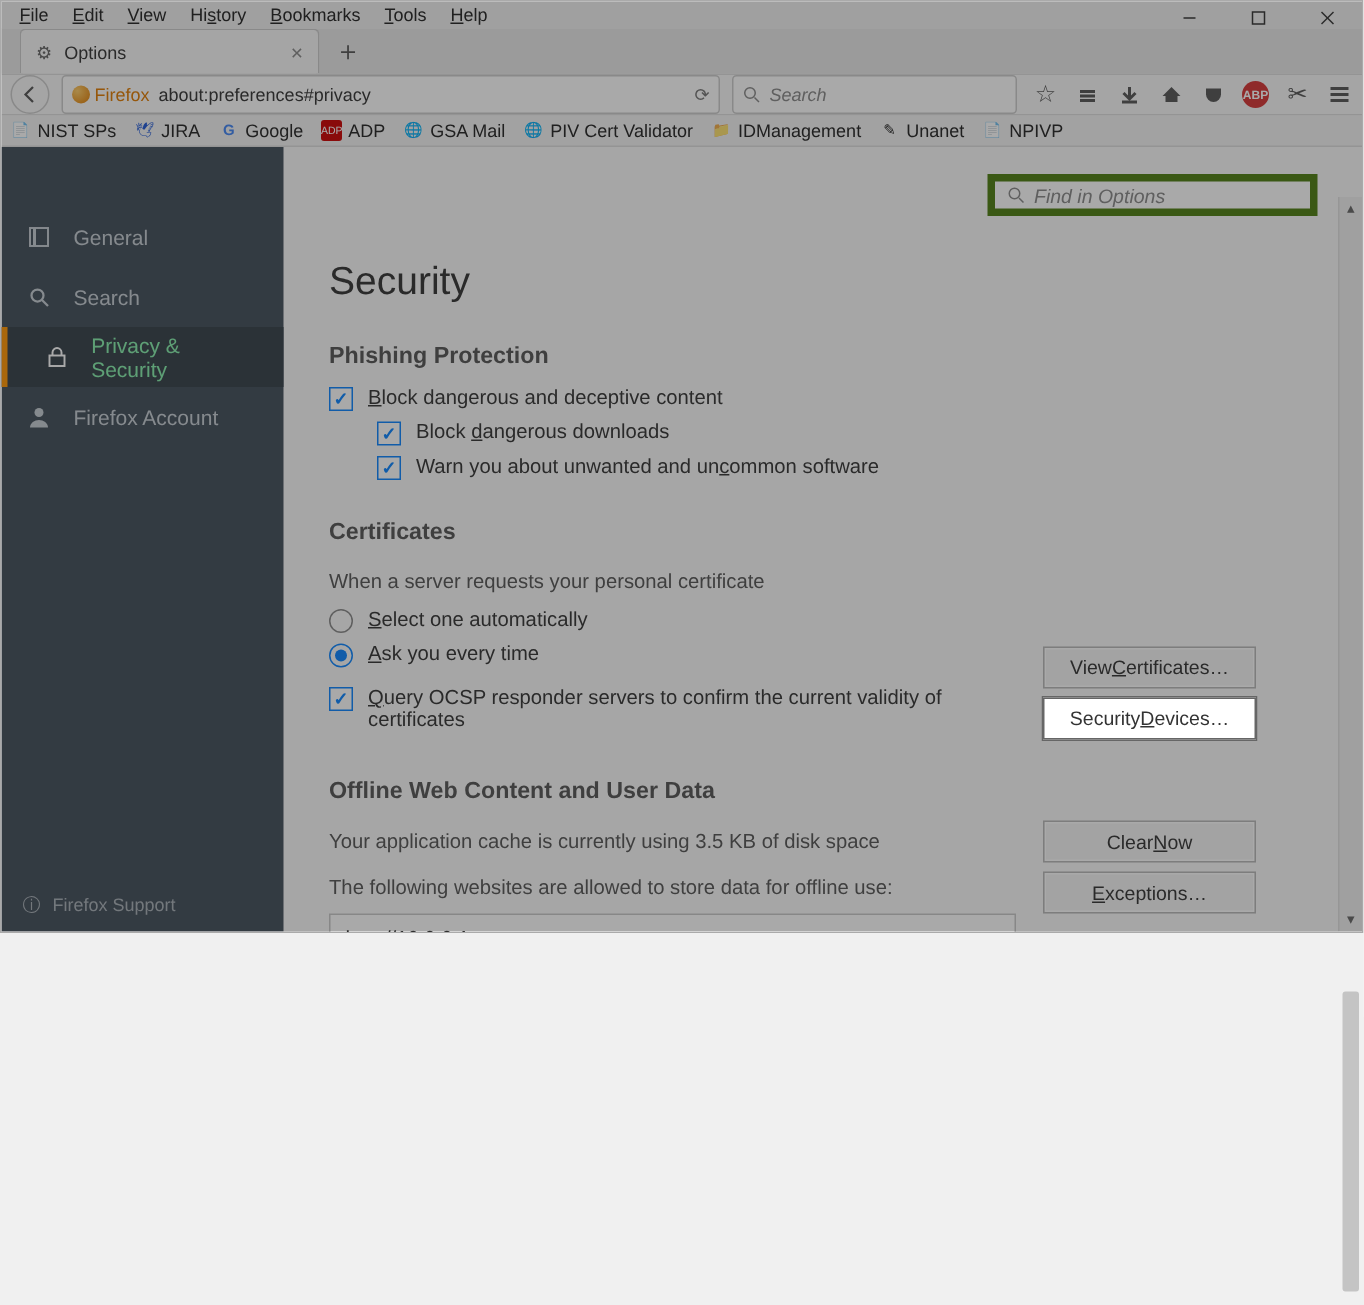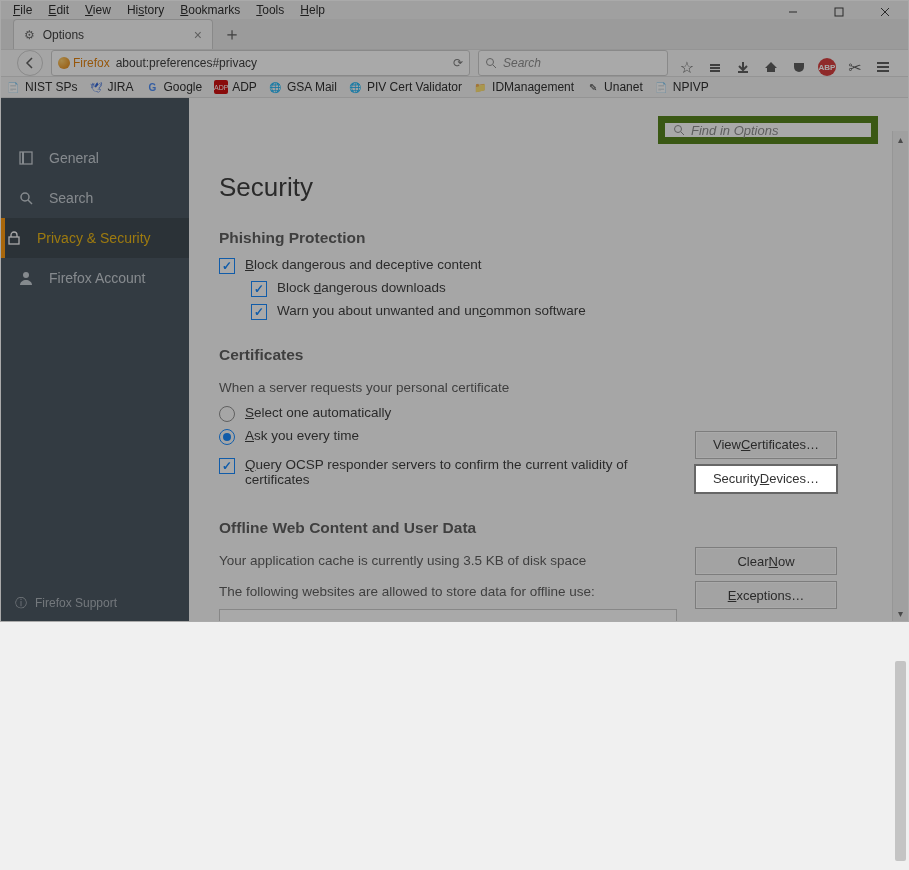--- a/index.html
+++ b/index.html
@@ -15,21 +15,21 @@
   .winctrl svg { width: 10px; height: 10px; }
 
   
   .tabstrip { height: 34px; background: #e8e8e8; display: flex; align-items: flex-end; padding-left: 12px; }
   .tab { height: 30px; min-width: 200px; background: #f9f9f9; border: 1px solid #ccc; border-bottom: none; border-radius: 4px 4px 0 0; display: flex; align-items: center; padding: 0 10px; font-size: 12px; color: #333; position: relative; }
   .tab .gear { margin-right: 8px; color: #666; }
   .tab .close { margin-left: auto; color: #888; font-size: 14px; cursor: pointer; }
   .newtab { width: 30px; height: 30px; display: flex; align-items: center; justify-content: center; color: #555; font-size: 18px; margin-left: 4px; }
 
   
-  .navbar { height: 34px; background: #f9f9f9; border-top: 1px solid #ddd; border-bottom: 1px solid #ddd; display: flex; align-items: flex-end; padding: 0 16px; gap: 4px; }
+  .navbar { height: 34px; background: #f9f9f9; border-top: 1px solid #ddd; border-bottom: 1px solid #ddd; display: flex; align-items: center; padding: 0 6px; gap: 4px; }
   .navbtn { width: 26px; height: 26px; display: flex; align-items: center; justify-content: center; color: #555; border-radius: 3px; }
   .navbtn.back { border: 1px solid #ccc; border-radius: 50%; }
   .urlbox { flex: 1 1 auto; height: 26px; border: 1px solid #ccc; border-radius: 3px; background: #fff; display: flex; align-items: center; padding: 0 6px; font-size: 12px; color: #333; margin: 0 4px; }
   .urlbox .brand { color: #e07b00; font-weight: 500; margin-right: 6px; display:flex; align-items:center; gap:3px;}
   .urlbox .brand .ff { width:12px;height:12px;border-radius:50%;background: radial-gradient(circle at 30% 30%, #ffcc66, #e07b00); }
   .urlbox .reload { margin-left: auto; color: #777; }
   .searchbox { width: 190px; height: 26px; border: 1px solid #ccc; border-radius: 3px; background: #fff; display: flex; align-items: center; padding: 0 6px; font-size: 12px; color: #888; font-style: italic; gap: 6px; }
   .toolicons { display: flex; align-items: center; gap: 10px; margin-left: 6px; color: #555; }
   .toolicons .ic { width: 18px; height: 18px; display:flex; align-items:center; justify-content:center; }
   .abp { background:#d63333; color:#fff; border-radius:50%; font-size:8px; font-weight:bold; width:18px; height:18px; display:flex; align-items:center; justify-content:center; }
@@ -37,26 +37,26 @@
   
   .bmbar { height: 28px; background: #f4f4f4; border-bottom: 1px solid #ddd; display: flex; align-items: center; padding: 0 6px; gap: 12px; font-size: 12px; color: #222; }
   .bmbar .bm { display:flex; align-items:center; gap:4px; white-space: nowrap; cursor: pointer; }
   .bmbar .bmi { width:14px; height:14px; display:flex; align-items:center; justify-content:center; font-size:10px; }
 
   
   .content { flex: 1 1 auto; display: flex; overflow: hidden; background: #fbfbfb; position: relative; }
   .sidebar { width: 188px; background: #424e5a; color: #c6cdd3; display: flex; flex-direction: column; font-size: 14px; position: relative;}
   .sidebar .pad { height: 40px; }
   .sidebar .sitem { height: 40px; display: flex; align-items: center; padding: 0 16px; gap: 14px; cursor: pointer; }
-  .sidebar .sitem.active { background: #343f48; color: #eab308; border-left: 4px solid #ff9500; padding-left: 0; }
+  .sidebar .sitem.active { background: #343f48; color: #86efac; border-left: 4px solid #ff9500; padding-left: 24px; }
   .sidebar .sicon { width: 18px; height: 18px; display:flex; align-items:center; justify-content:center; }
   .sidebar .footer { margin-top: auto; height: 36px; display:flex; align-items:center; padding: 0 14px; gap: 8px; font-size: 12px; color:#a8b0b7; }
 
   .main { flex: 1 1 auto; overflow-y: auto; padding: 18px 30px 40px 30px; color: #333; position: relative; }
-  .findbox { position: absolute; top: 18px; right: 30px; width: 220px; height: 28px; border: 7px solid #4d7c0f; display:flex; align-items:center; padding:0 8px; gap:6px; color:#888; font-size:13px; font-style: italic; background:#fff; }
+  .findbox { position: absolute; top: 18px; right: 30px; width: 220px; height: 28px; border: 5px solid #4d7c0f; display:flex; align-items:center; padding:0 8px; gap:6px; color:#888; font-size:13px; font-style: italic; background:#fff; }
   h1.sec { font-size: 26px; font-weight: 400; color: #333; margin-top: 56px; margin-bottom: 24px; }
   h2.grp { font-size: 15.5px; font-weight: 600; color: #555; margin-top: 26px; margin-bottom: 10px; }
   .row { display: flex; align-items: flex-start; gap: 10px; margin: 6px 0; font-size: 13.5px; color: #333; }
   .row.indent1 { margin-left: 0; }
   .row.indent2 { margin-left: 32px; }
   .chk { width: 16px; height: 16px; border: 1px solid #0a84ff; background: #fff; display:flex; align-items:center; justify-content:center; flex: 0 0 16px; margin-top: 1px; }
   .chk.checked::after { content:"✓"; color:#0a84ff; font-size:12px; line-height:1; font-weight:bold; }
   .radio { width: 16px; height: 16px; border: 1.5px solid #888; border-radius:50%; display:flex; align-items:center; justify-content:center; flex:0 0 16px; margin-top:1px;}
   .radio.sel { border-color:#0a84ff; }
   .radio.sel::after { content:""; width:8px; height:8px; border-radius:50%; background:#0a84ff; }

